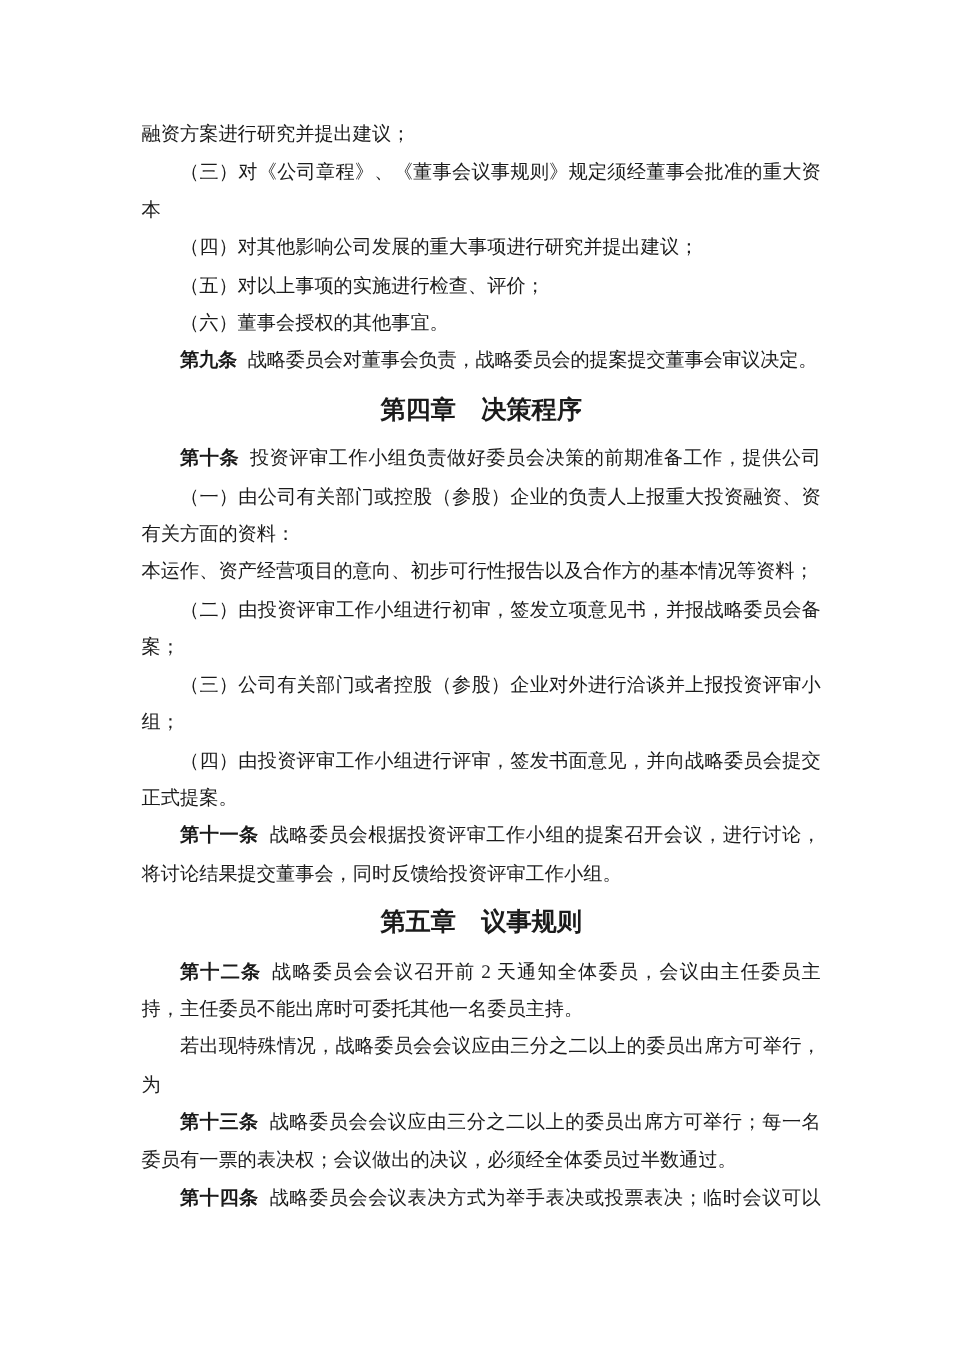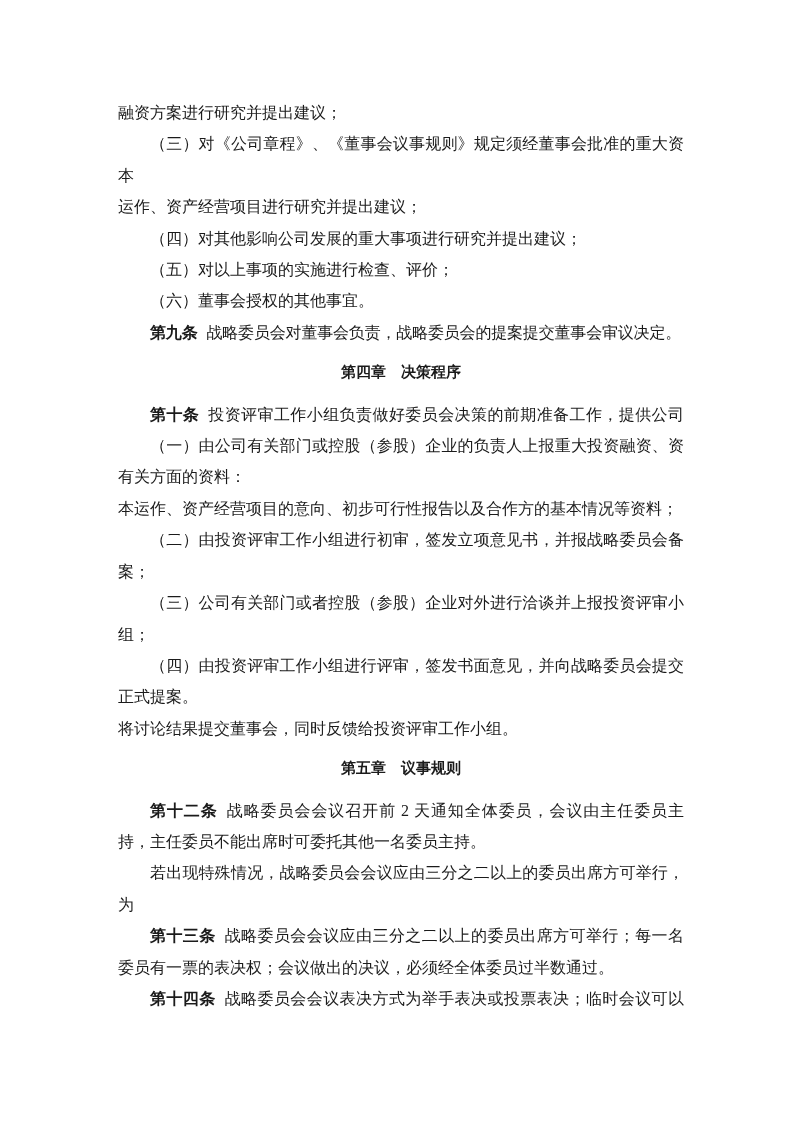--- a/index.html
+++ b/index.html
@@ -43,47 +43,47 @@
   }
   .label {
     font-weight: bold;
     margin-right: 9px;
     text-align: center;
   }
   .chapter {
     text-align: left;
     text-align-last: center;
     font-weight: bold;
-    font-size: 15px;
+    font-size: 21px;
     margin: 9px 0 10px 0;
   }
 </style>
 </head>
 <body>
 
 <div class="page">
   <div class="content" id="doc-content">
       <div class="line"><span>融资方案进行研究并提出建议；</span></div>
       <div class="line indent fill"><span>（三）对《公司章程》、《董事会议事规则》规定须经董事会批准的重大资本</span></div>
-      <div class="line"><span>运作、资产经营项目进行研究并提出建议；</span></div>
       <div class="line indent"><span>（四）对其他影响公司发展的重大事项进行研究并提出建议；</span></div>
       <div class="line indent"><span>（五）对以上事项的实施进行检查、评价；</span></div>
       <div class="line indent"><span>（六）董事会授权的其他事宜。</span></div>
       <div class="line indent tight"><span class="label">第九条</span><span>战略委员会对董事会负责，战略委员会的提案提交董事会审议决定。</span></div>
       <div class="line chapter">第四章　决策程序</div>
       <div class="line indent fill"><span class="label">第十条</span><span>投资评审工作小组负责做好委员会决策的前期准备工作，提供公司</span></div>
       <div class="line indent fill"><span>（一）由公司有关部门或控股（参股）企业的负责人上报重大投资融资、资</span></div>
       <div class="line"><span>有关方面的资料：</span></div>
       <div class="line"><span>本运作、资产经营项目的意向、初步可行性报告以及合作方的基本情况等资料；</span></div>
       <div class="line indent fill"><span>（二）由投资评审工作小组进行初审，签发立项意见书，并报战略委员会备</span></div>
       <div class="line"><span>案；</span></div>
       <div class="line indent fill"><span>（三）公司有关部门或者控股（参股）企业对外进行洽谈并上报投资评审小</span></div>
       <div class="line"><span>组；</span></div>
       <div class="line indent fill"><span>（四）由投资评审工作小组进行评审，签发书面意见，并向战略委员会提交</span></div>
       <div class="line"><span>正式提案。</span></div>
+      <div class="line indent fill"><span class="label">第十一条</span><span>战略委员会根据投资评审工作小组的提案召开会议，进行讨论，</span></div>
       <div class="line"><span>将讨论结果提交董事会，同时反馈给投资评审工作小组。</span></div>
       <div class="line chapter">第五章　议事规则</div>
       <div class="line indent fill"><span class="label">第十二条</span><span>战略委员会会议召开前 2 天通知全体委员，会议由主任委员主</span></div>
       <div class="line"><span>持，主任委员不能出席时可委托其他一名委员主持。</span></div>
       <div class="line indent fill"><span>若出现特殊情况，战略委员会会议应由三分之二以上的委员出席方可举行，为</span></div>
       <div class="line indent fill"><span class="label">第十三条</span><span>战略委员会会议应由三分之二以上的委员出席方可举行；每一名</span></div>
       <div class="line"><span>委员有一票的表决权；会议做出的决议，必须经全体委员过半数通过。</span></div>
       <div class="line indent fill"><span class="label">第十四条</span><span>战略委员会会议表决方式为举手表决或投票表决；临时会议可以</span></div>
     </div>
 </div>

